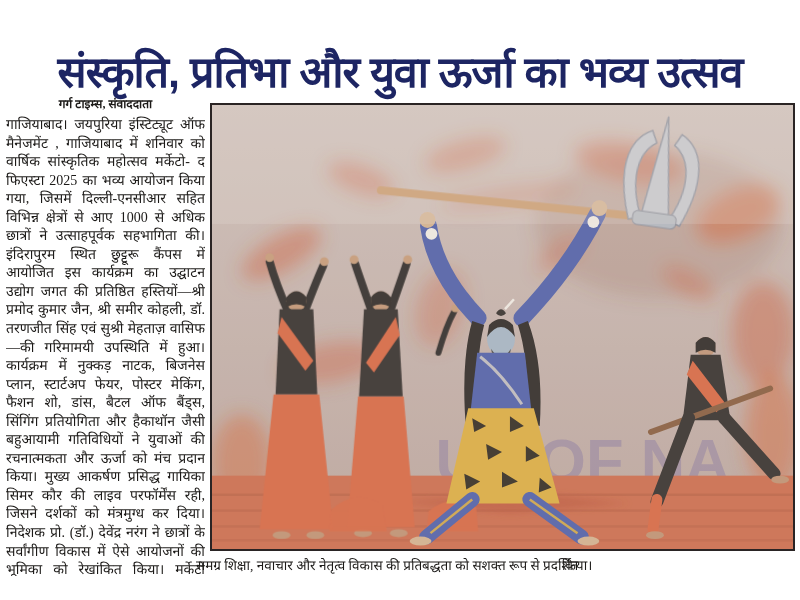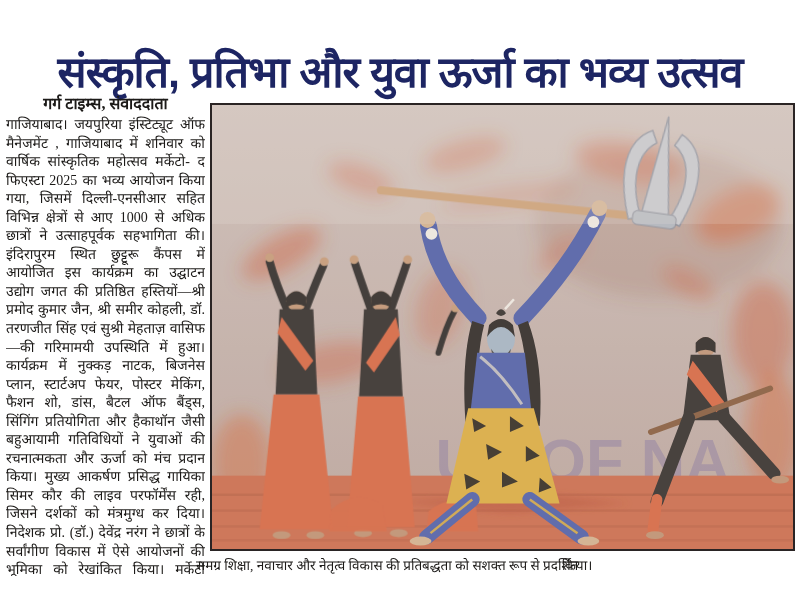--- a/index.html
+++ b/index.html
@@ -13,21 +13,21 @@
     font-family:"Liberation Sans","DejaVu Sans",sans-serif;
     font-weight:bold;font-size:43px;letter-spacing:-1px;
     color:#1d2563;
   }
 
   .column{
     position:absolute;left:6px;top:94px;width:199px;height:482px;
     color:#1c1a18;overflow:hidden;
   }
   .byline{
-    text-align:center;font-weight:bold;font-size:16px;line-height:20px;
+    text-align:center;font-weight:bold;font-size:12px;line-height:20px;
   }
   .body-text{
     margin-top:2px;font-size:14px;line-height:18.55px;text-align:justify;
     text-justify:inter-word;word-break:break-word;
   }
 
   .photo-frame{
     position:absolute;left:210px;top:103px;width:585px;height:448px;
     border:2px solid #2a2424;box-sizing:border-box;background:#bfaaa3;
     margin:0;padding:0;

